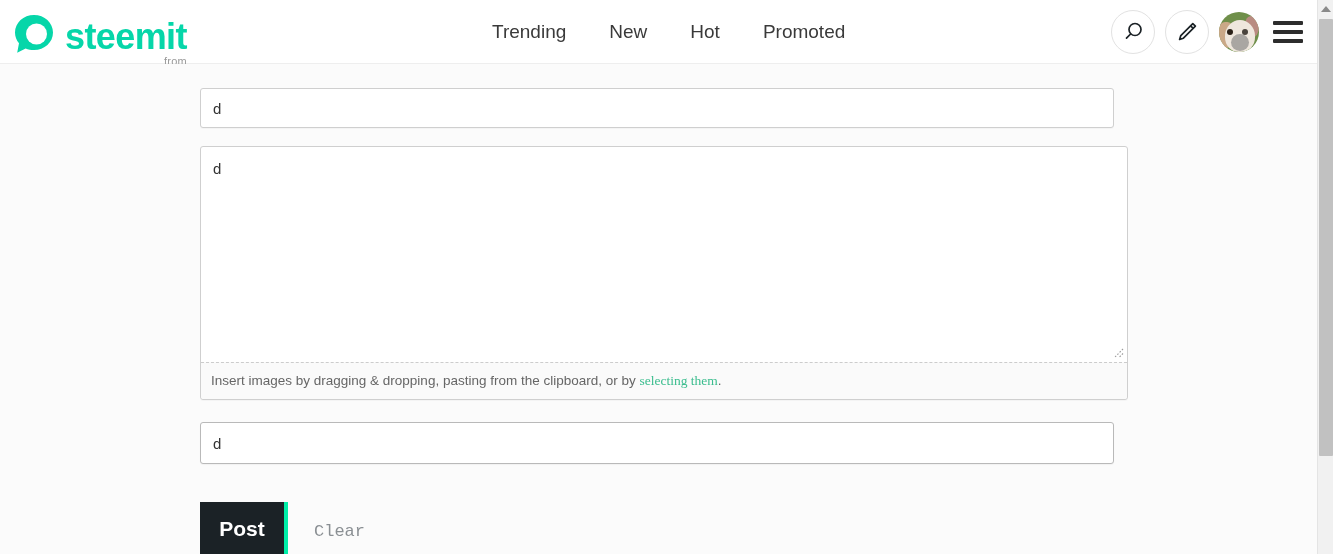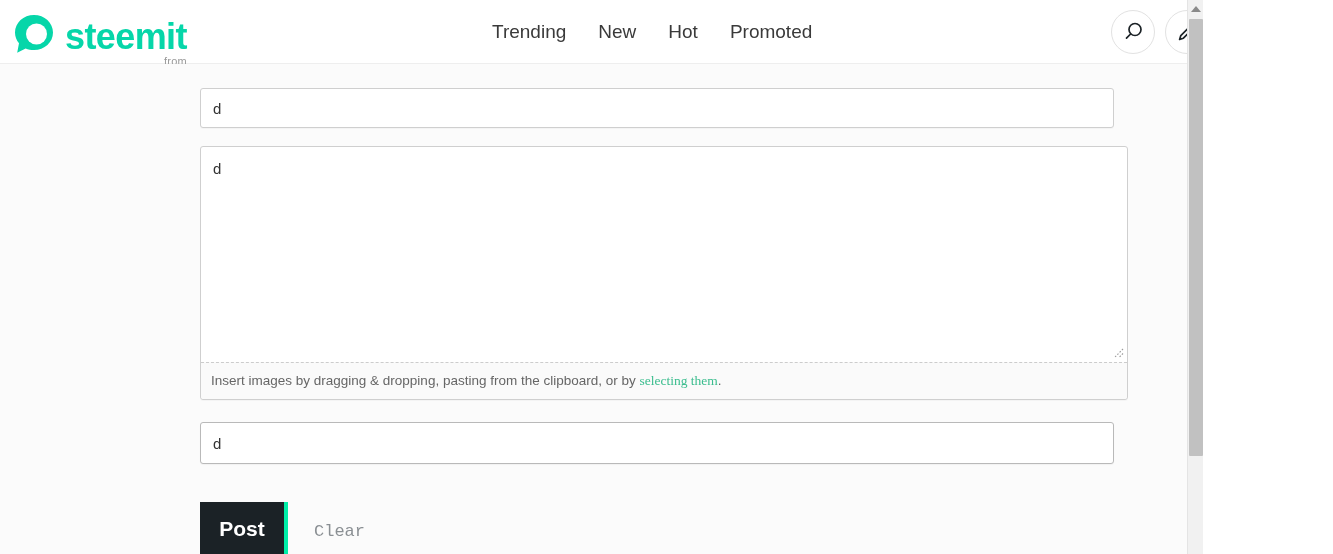--- a/index.html
+++ b/index.html
@@ -5,21 +5,21 @@
   * { box-sizing: border-box; }
   html, body {
     margin: 0; padding: 0;
     width: 1333px; height: 554px;
     overflow: hidden;
     font-family: "Liberation Sans", sans-serif;
     background: #ffffff;
   }
   #app {
     position: relative;
-    width: 1203px;
+    width: 1333px;
     height: 554px;
     background: #fbfbfb;
     overflow: hidden;
   }
 
   
   .header {
     position: absolute;
     top: 0; left: 0;
     width: 1317px;
@@ -60,21 +60,21 @@
     color: #9a9a9a;
     letter-spacing: 0.2px;
   }
 
   .nav {
     position: absolute;
     left: 492px;
     top: 18px;
     display: flex;
     align-items: center;
-    gap: 0;
+    gap: 11px;
   }
   .nav a {
     font-size: 19px;
     color: #3a3a3a;
     text-decoration: none;
     padding: 0 16px 0 0;
     margin-right: 16px;
     line-height: 28px;
     white-space: nowrap;
   }

